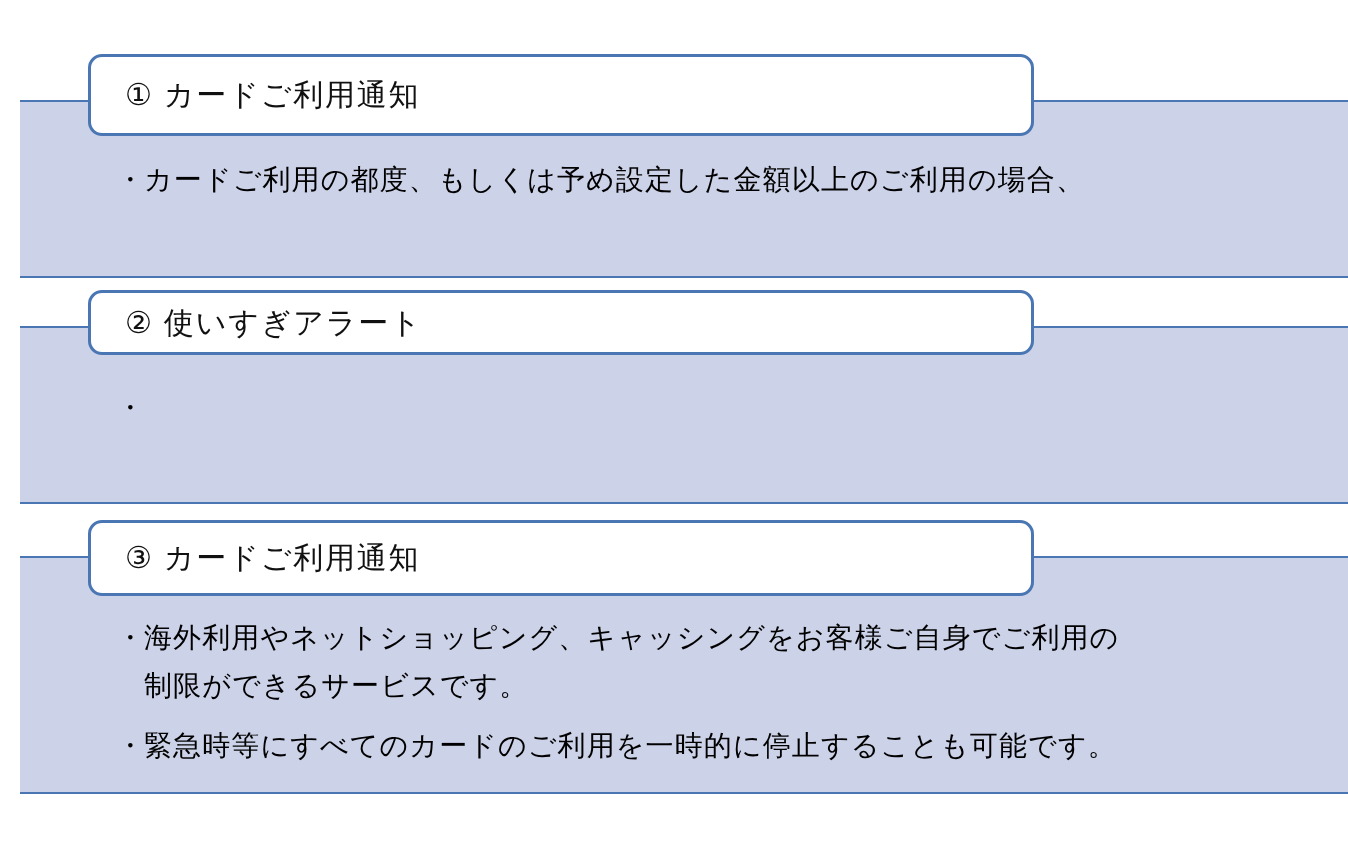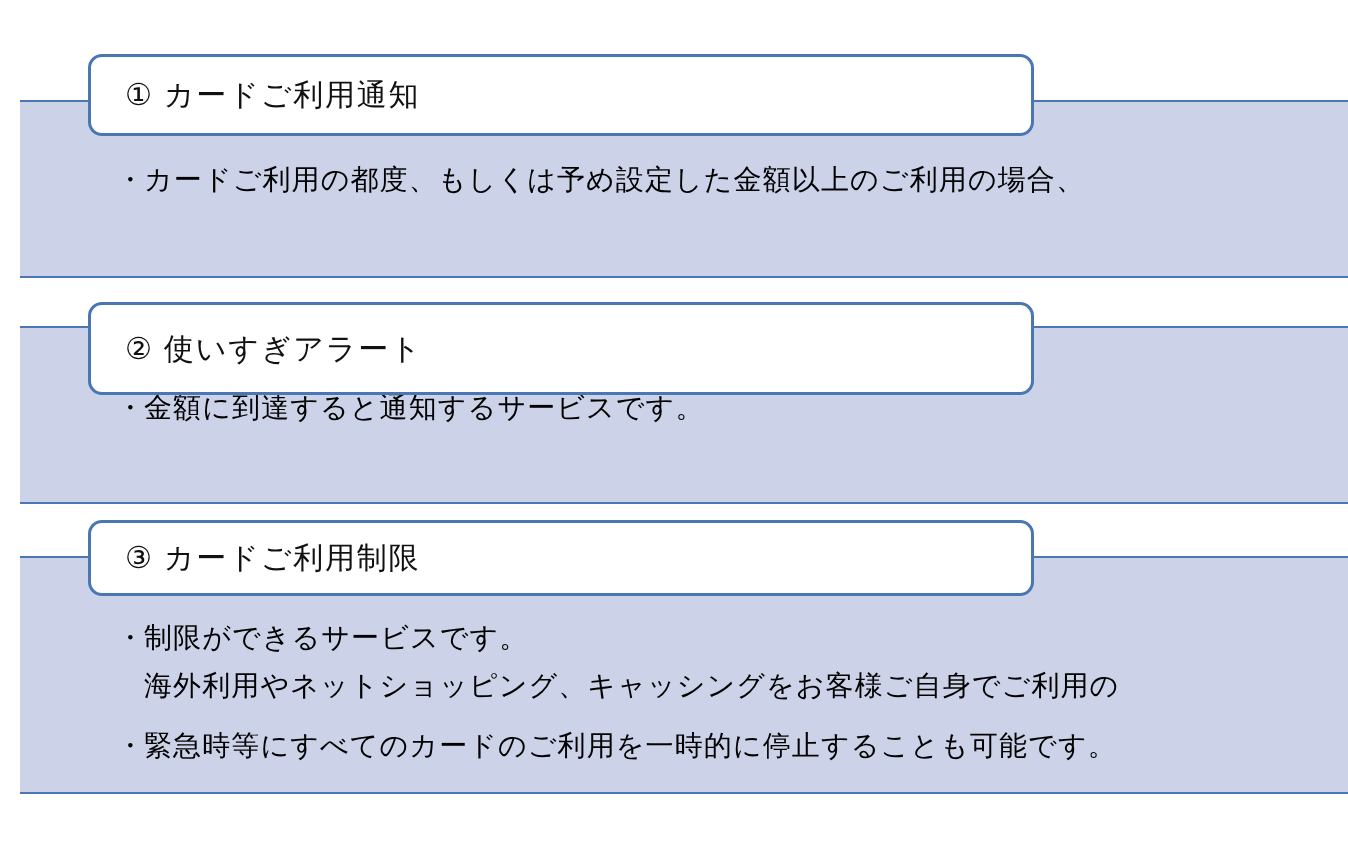--- a/index.html
+++ b/index.html
@@ -82,21 +82,21 @@
     color: #000000;
     white-space: nowrap;
   }
 
   
   #section-1 .panel      { top: 100px; width: 1346px; height: 178px; }
   #section-1 .header-box { left: 68px; top: 54px; width: 946px; height: 82px; }
   #section-1 .bullets    { left: 96px; top: 156px; }
 
   #section-2 .panel      { top: 326px; width: 1346px; height: 178px; }
-  #section-2 .header-box { left: 68px; top: 302px; width: 946px; height: 93px; }
+  #section-2 .header-box { left: 68px; top: 290px; width: 946px; height: 65px; }
   #section-2 .bullets    { left: 96px; top: 384px; }
 
   #section-3 .panel      { top: 556px; width: 1346px; height: 238px; }
   #section-3 .header-box { left: 68px; top: 520px; width: 946px; height: 76px; }
   #section-3 .bullets    { left: 96px; top: 614px; }
 
   .bullet-row + .bullet-row { margin-top: 12px; }
 </style>
 </head>
 <body>
@@ -120,37 +120,36 @@
 
   <section id="section-2">
     <div class="panel"></div>
     <div class="header-box">
       <span class="header-text">② 使いすぎアラート</span>
     </div>
     <div class="bullets">
       <div class="bullet-row">
         <span class="bullet-mark">・</span>
         <div class="bullet-lines">
-          <div class="bullet-line">金額に到達すると通知するサービスです。</div>
         </div>
       </div>
     </div>
   </section>
 
   <section id="section-3">
     <div class="panel"></div>
     <div class="header-box">
-      <span class="header-text">③ カードご利用制限</span>
+      <span class="header-text">③ カードご利用通知</span>
     </div>
     <div class="bullets">
       <div class="bullet-row">
         <span class="bullet-mark">・</span>
         <div class="bullet-lines">
+          <div class="bullet-line">海外利用やネットショッピング、キャッシングをお客様ご自身でご利用の</div>
           <div class="bullet-line">制限ができるサービスです。</div>
-          <div class="bullet-line">海外利用やネットショッピング、キャッシングをお客様ご自身でご利用の</div>
         </div>
       </div>
       <div class="bullet-row">
         <span class="bullet-mark">・</span>
         <div class="bullet-lines">
           <div class="bullet-line">緊急時等にすべてのカードのご利用を一時的に停止することも可能です。</div>
         </div>
       </div>
     </div>
   </section>

